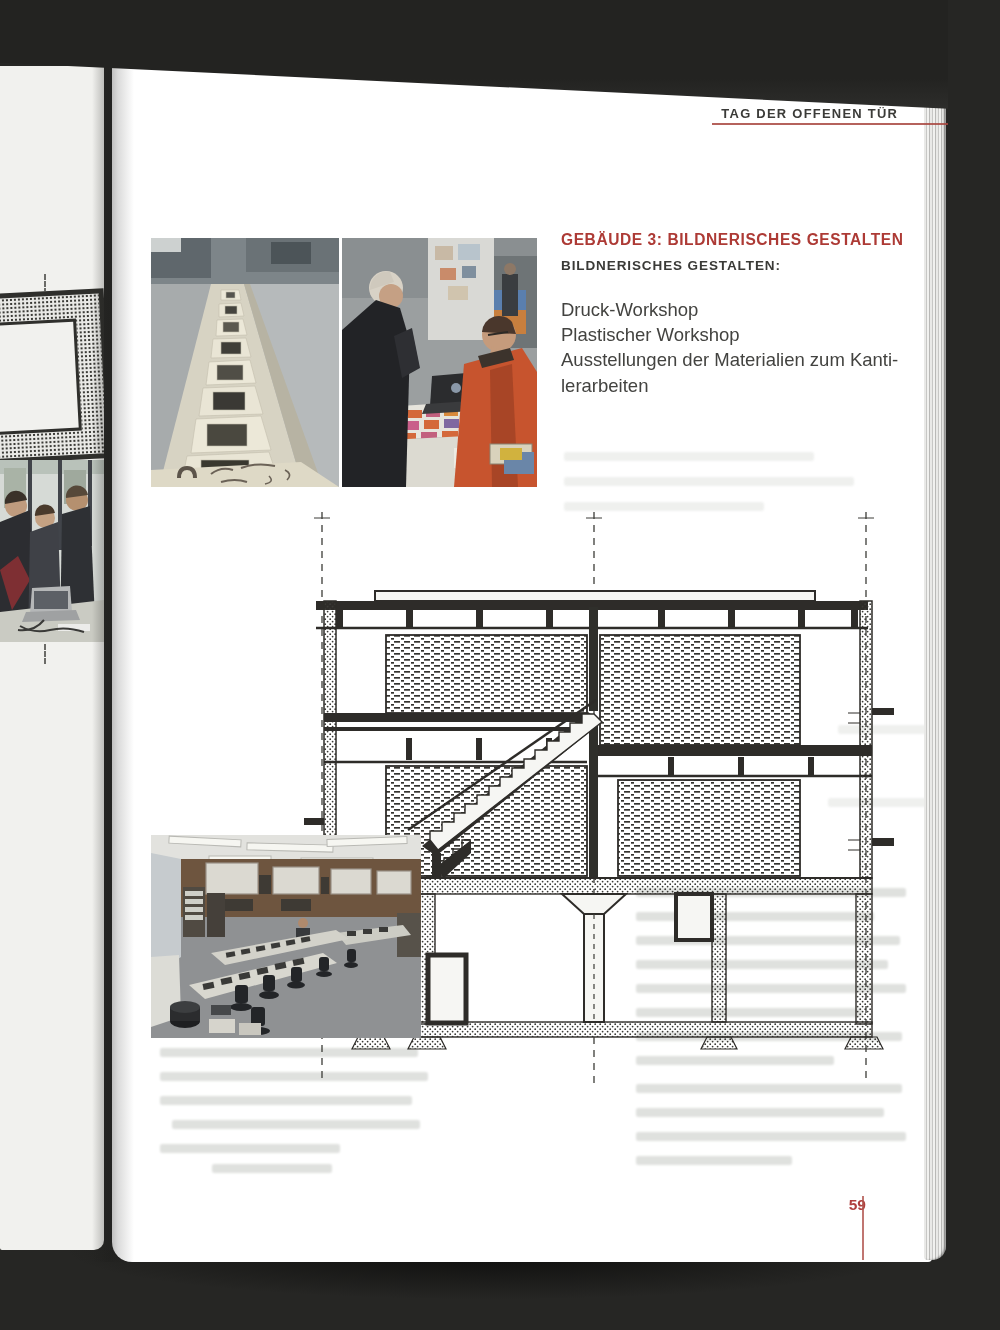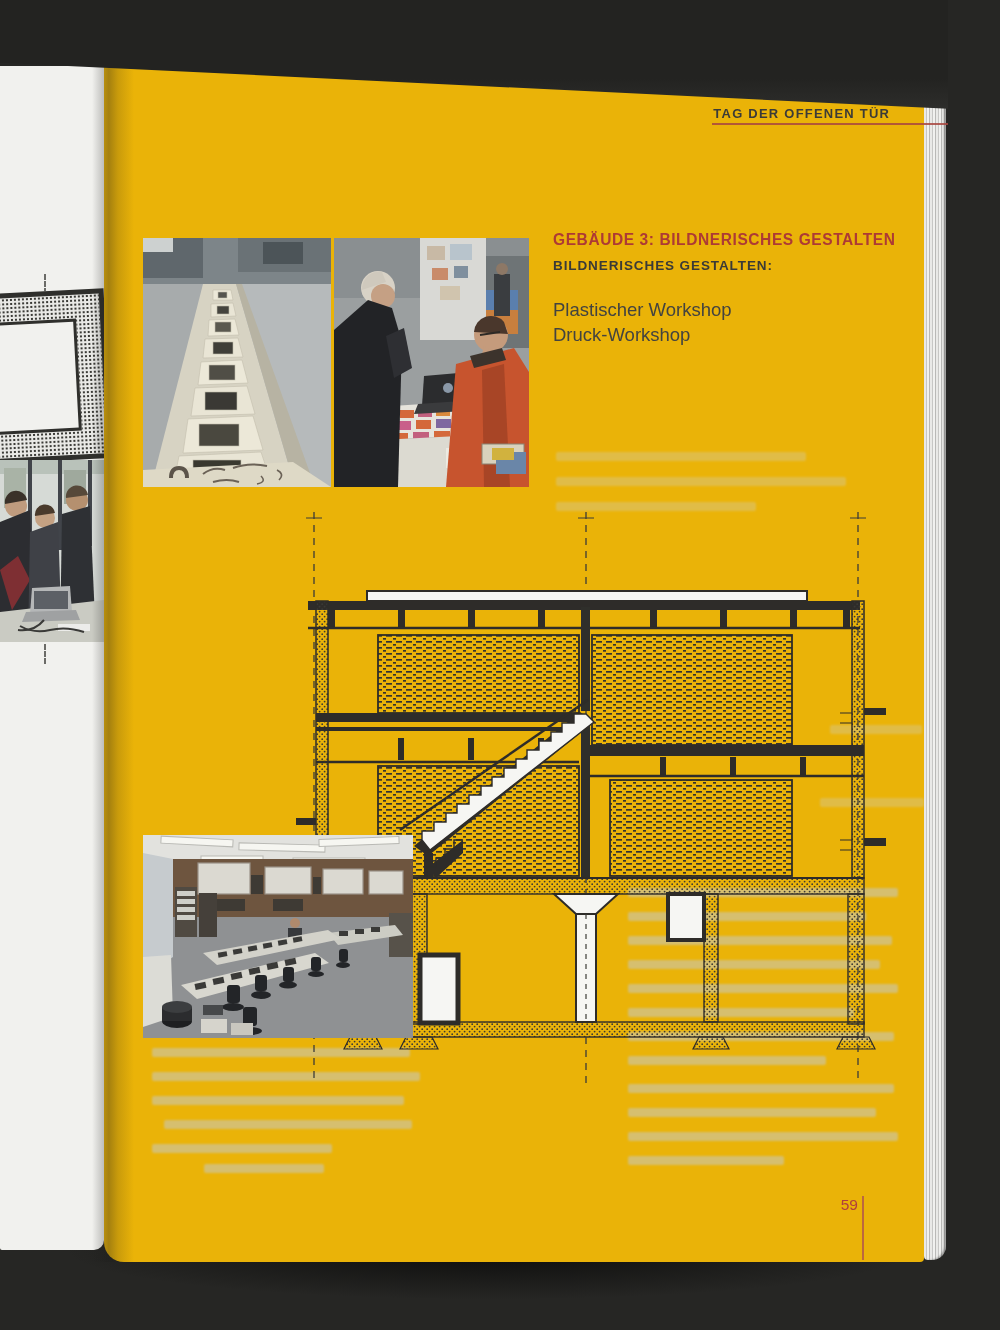--- a/index.html
+++ b/index.html
@@ -3,22 +3,22 @@
 <meta charset="utf-8">
 <style>
   html,body{margin:0;padding:0;background:#232321;}
   .scene{position:relative;width:1000px;height:1330px;background:#262624;overflow:hidden;
          font-family:"Liberation Sans",sans-serif;}
   .scene *{box-sizing:border-box;}
 
   
   .page-left{position:absolute;left:0;top:66px;width:104px;height:1184px;
              background:#f1f1ee;border-radius:0 0 10px 2px;overflow:hidden;z-index:1;}
-  .page-right{position:absolute;left:104px;top:62px;width:820px;height:1200px;
-              background:#eab308;border-radius:0 0 4px 20px;overflow:hidden;z-index:2;}
+  .page-right{position:absolute;left:112px;top:62px;width:820px;height:1200px;
+              background:#ffffff;border-radius:0 0 4px 20px;overflow:hidden;z-index:2;}
   .fore-edge{position:absolute;left:924px;top:74px;width:22px;height:1186px;z-index:2;
              background:repeating-linear-gradient(90deg,#e9e9e7 0 2px,#c7c7c5 2px 3px,#f1f1ef 3px 5px,#b9b9b7 5px 6px);
              border-radius:0 4px 14px 4px;box-shadow:inset -2px 0 2px rgba(0,0,0,.35);}
   .gutter{position:absolute;left:92px;top:62px;width:42px;height:1200px;z-index:4;pointer-events:none;
           background:linear-gradient(90deg,rgba(30,30,28,0) 0%,rgba(30,30,28,.34) 40%,rgba(30,30,28,.16) 62%,rgba(30,30,28,0) 100%);}
   .top-wedge{position:absolute;left:0;top:0;width:948px;height:112px;z-index:5;
              background:linear-gradient(180deg,#232321 70%,#2e2e2c 100%);
              clip-path:polygon(0 0,100% 0,100% 97%,0 56%);}
   .bottom-shadow{position:absolute;left:60px;top:1250px;width:860px;height:50px;z-index:0;
              background:radial-gradient(ellipse at 50% 0,#0c0c0b 0%,rgba(12,12,11,0) 70%);}
@@ -46,21 +46,21 @@
   
   .drawing{position:absolute;left:192px;top:446px;width:600px;height:600px;z-index:2;}
 
   
   .ghost{position:absolute;height:9px;background:#c6c9c4;opacity:.55;filter:blur(1.1px);
          border-radius:2px;z-index:1;}
   .ghost.light{opacity:.32;background:#ced1cc;}
 
   
   .folio{position:absolute;left:690px;top:1134px;width:64px;text-align:right;color:#b03f3e;
-         font-weight:normal;font-size:15.5px;z-index:3;}
+         font-weight:bold;font-size:15.5px;z-index:3;}
   .folio-rule{position:absolute;left:862px;top:1196px;width:2px;height:64px;background:#b0544e;z-index:6;opacity:.8;}
 
   
   .lp-frame{position:absolute;left:-44px;top:226px;width:152px;height:170px;
             border:5px solid #2f2f2c;transform:rotate(-3deg);
             background-image:radial-gradient(#3a3a36 .8px,transparent .9px);background-size:4px 4px;background-color:#e9e9e6;}
   .lp-frame-inner{position:absolute;left:24px;top:24px;right:24px;bottom:24px;background:#f1f1ee;border:3px solid #2f2f2c;}
   .lp-dash{position:absolute;width:0;border-left:2px dashed #4a4a46;opacity:.8;}
   .lp-photo{position:absolute;left:0;top:394px;width:104px;height:182px;}
 </style>
@@ -110,22 +110,24 @@
 
   <div class="page-right">
 
     <div class="masthead">TAG DER OFFENEN TÜR</div>
 
     <div class="article">
       <div class="red-heading">GEBÄUDE 3: BILDNERISCHES GESTALTEN</div>
       <div class="sub-heading">BILDNERISCHES GESTALTEN:</div>
       <div>
 
-      <div class="body-line">Plastischer Workshop</div>
-          <div class="body-line">Druck-Workshop</div>
+      <div class="body-line">Druck-Workshop</div>
+          <div class="body-line">Plastischer Workshop</div>
+          <div class="body-line">Ausstellungen der Materialien zum Kanti-</div>
+          <div class="body-line">lerarbeiten</div>
         </div>
     </div>
 
     <div>
       <div class="ghost light" style="left:452px;top:390px;width:250px;"></div>
       <div class="ghost light" style="left:452px;top:415px;width:290px;"></div>
       <div class="ghost light" style="left:452px;top:440px;width:200px;"></div>
       <div class="ghost light" style="left:726px;top:663px;width:92px;"></div>
       <div class="ghost light" style="left:716px;top:736px;width:104px;"></div>
       <div class="ghost" style="left:524px;top:826px;width:270px;"></div>

